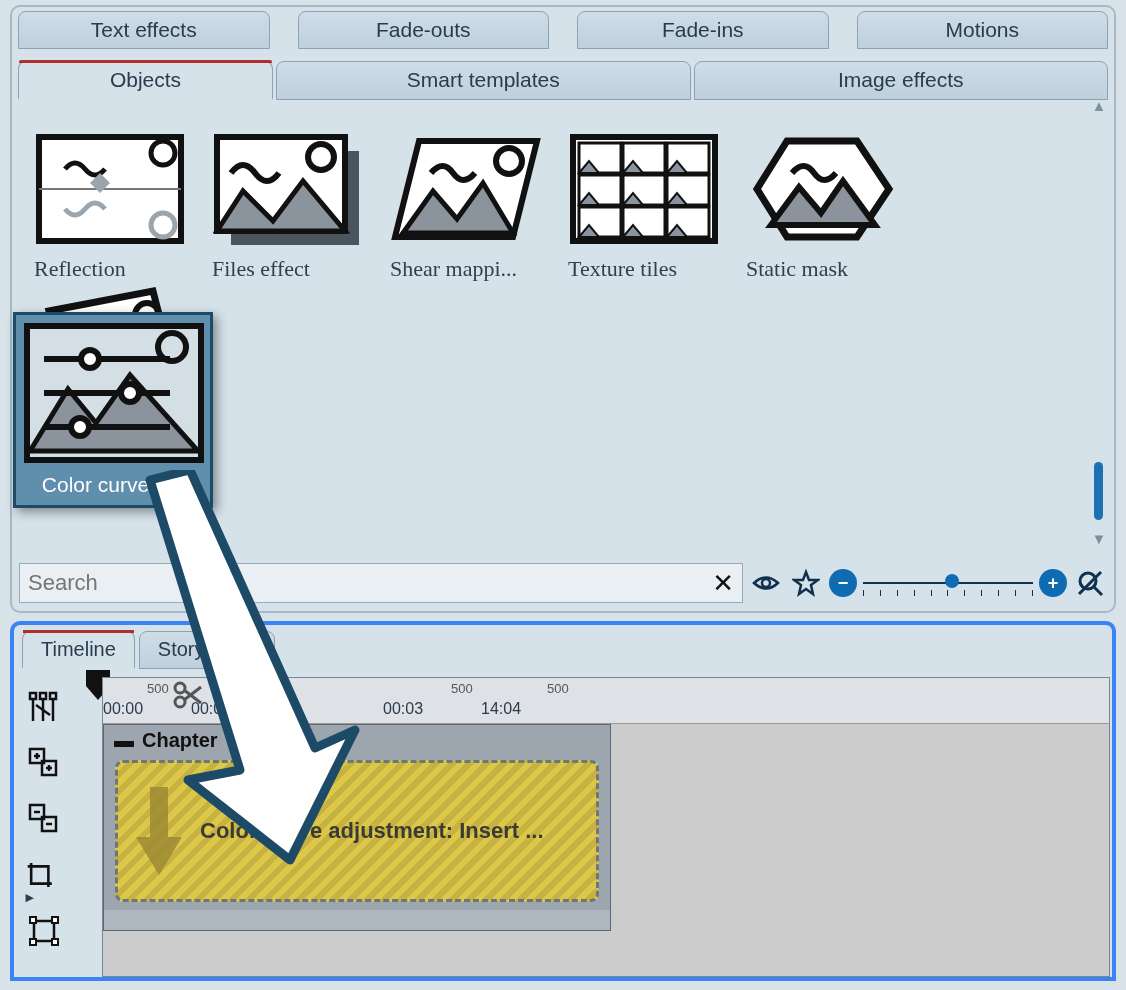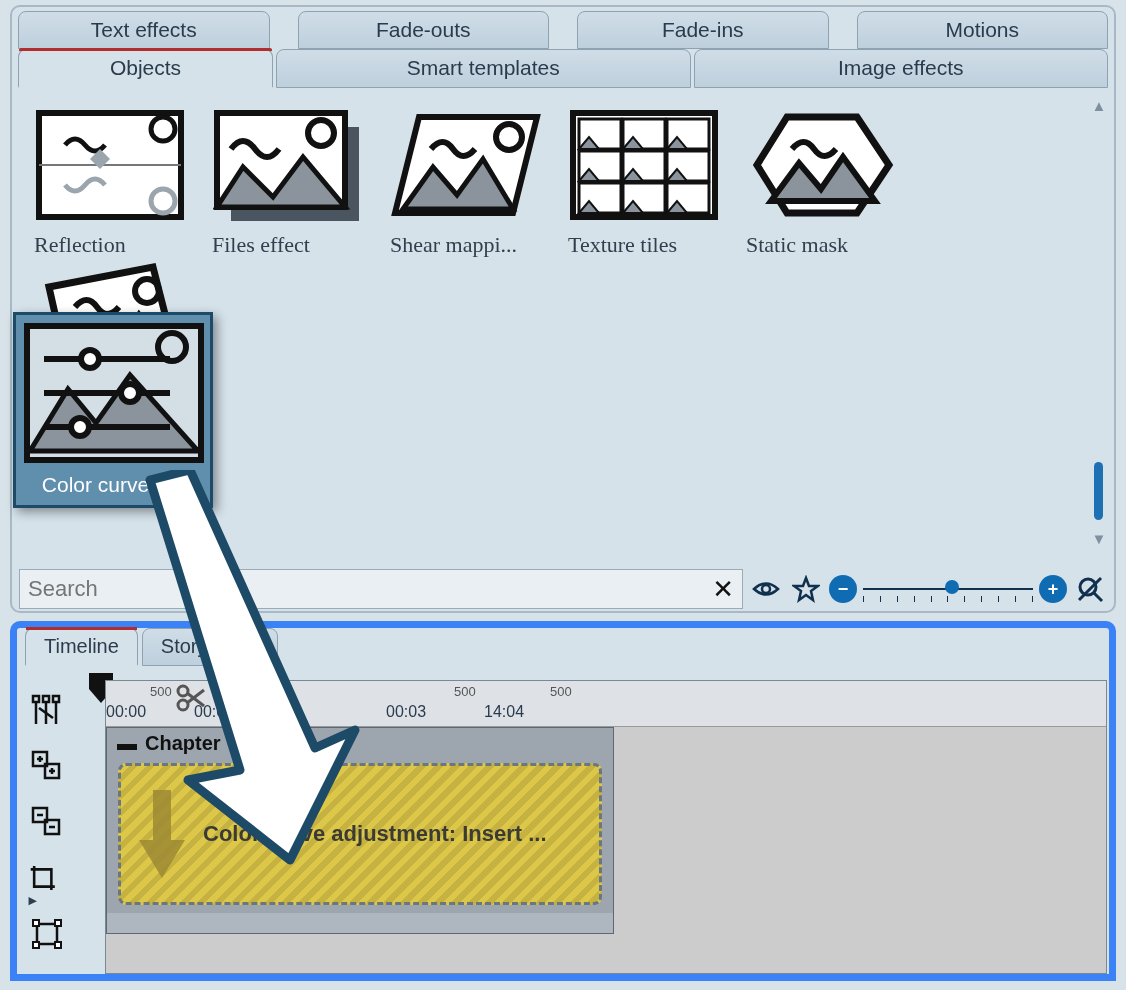--- a/index.html
+++ b/index.html
@@ -28,21 +28,21 @@
     text-align: center;
     padding: 6px 4px;
     background: linear-gradient(#cfdde7,#bed0dd);
     border: 1px solid #8fa2b2;
     border-radius: 8px 8px 0 0;
     color: #2a3b4d;
     font-size: 21px;
     cursor: pointer;
   }
   .tab-row.top-row { padding: 4px 6px 0 6px; gap: 28px; }
-  .tab-row.second-row { padding: 0 6px; justify-content: center; }
+  .tab-row.second-row { padding: 12px 6px; justify-content: center; }
   .tab-row.second-row .tab { flex: 1; }
   .tab.active {
     background: #d5e2ea;
     color: #2a3b4d;
     border-bottom: 2px solid #d5e2ea;
   }
   .tab.top-active {
     position: relative;
   }
   .tab.top-active::before {
@@ -87,21 +87,21 @@
     height: 450px;
     display: flex; flex-direction: column; align-items: center; justify-content: space-between;
   }
   .scrollbar-arrow { color:#7d8fa0; font-size:15px; }
   .scrollbar-thumb {
     width: 9px; height: 58px; background:#1e70b5; border-radius: 5px;
     margin-left:auto; margin-right:auto;
   }
   .bottom-bar {
     position: absolute;
-    left: 7px; right: 7px; bottom: 0;
+    left: 7px; right: 7px; bottom: 6px;
     height: 44px;
     display: flex; align-items: center; gap: 6px;
   }
   .search-wrap {
     flex: 1; display: flex; align-items: center;
     background: #e9eff3;
     border: 1px solid #99aab8;
     height: 40px;
     padding: 0 8px;
   }
@@ -132,26 +132,26 @@
   }
   .circle-btn {
     width:28px; height:28px; border-radius:50%;
     background:#0f6bb2; color:#fff; display:flex; align-items:center; justify-content:center;
     font-size:18px; font-weight:bold; cursor:pointer;
   }
 
   
   .panel-bottom {
     margin: 0 10px;
-    border: 7px solid #3b82f6;
+    border: 4px solid #3b82f6;
     border-radius: 10px 10px 0 0;
     background: #d5e2ea;
     height: 360px;
     position: relative;
-    padding-top: 0;
+    padding-top: 6px;
   }
   .bottom-tabs {
     display:flex; gap:4px;
     padding: 0 8px;
   }
   .bottom-tabs .tab { flex:none; padding: 6px 18px; font-size:20px;}
   .bottom-tabs .tab.active::before {
     content:""; position:absolute; left:0; right:0; top:-2px; height:3px; background:#b22d2d;
   }
   .bottom-tabs .tab.active { position:relative; }

